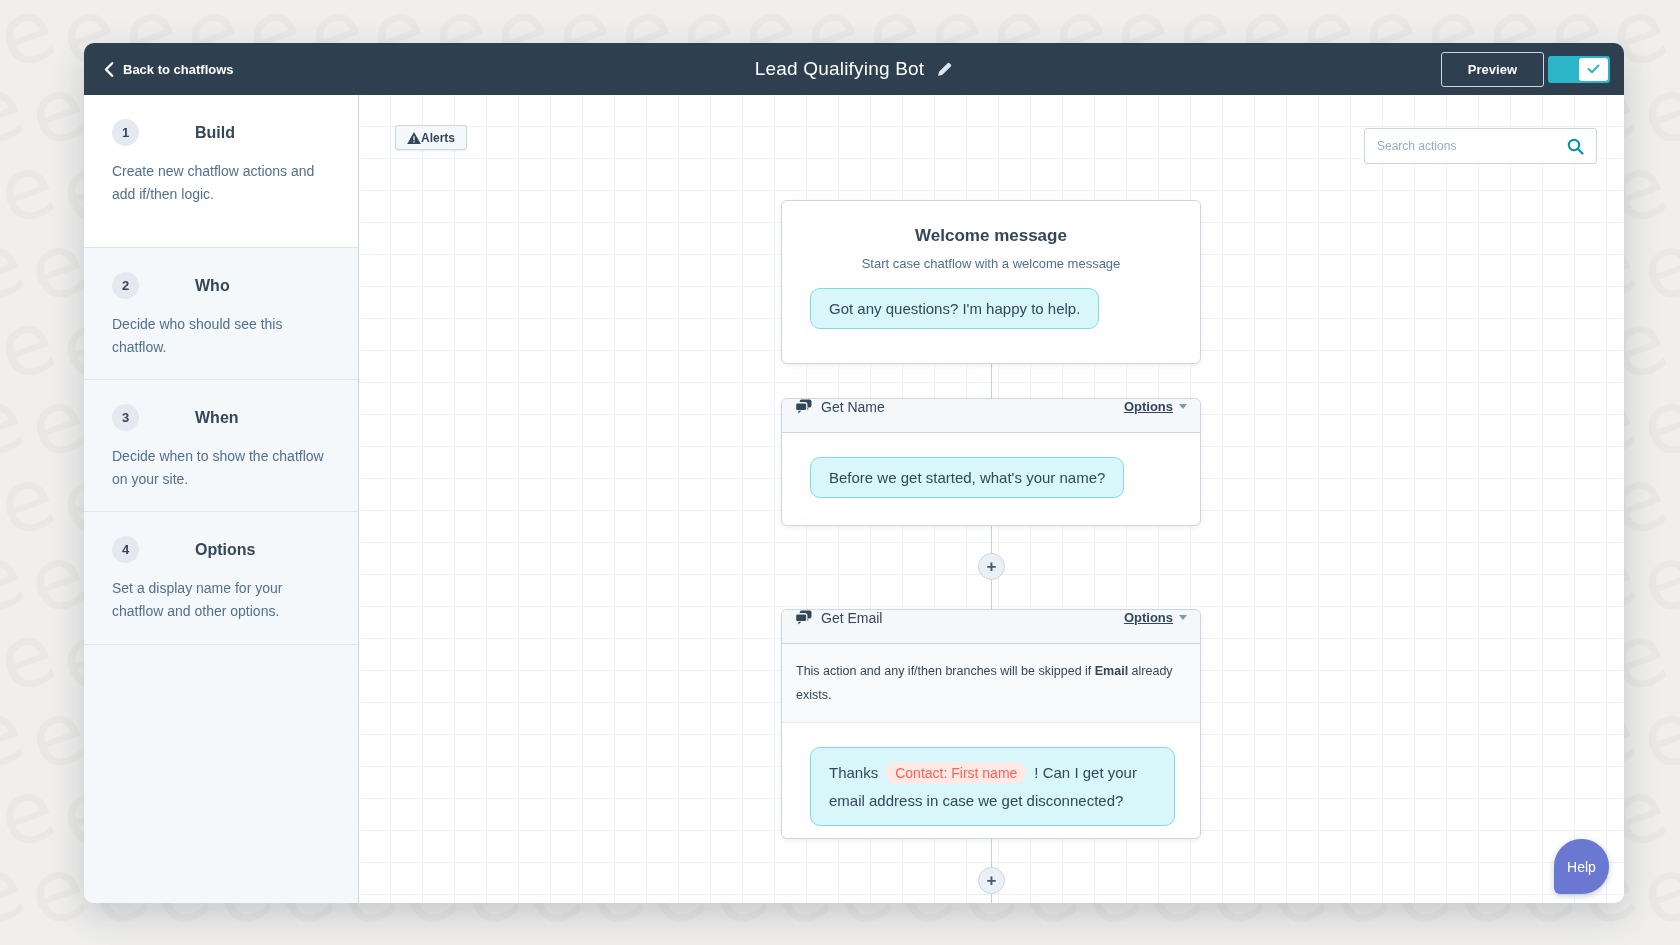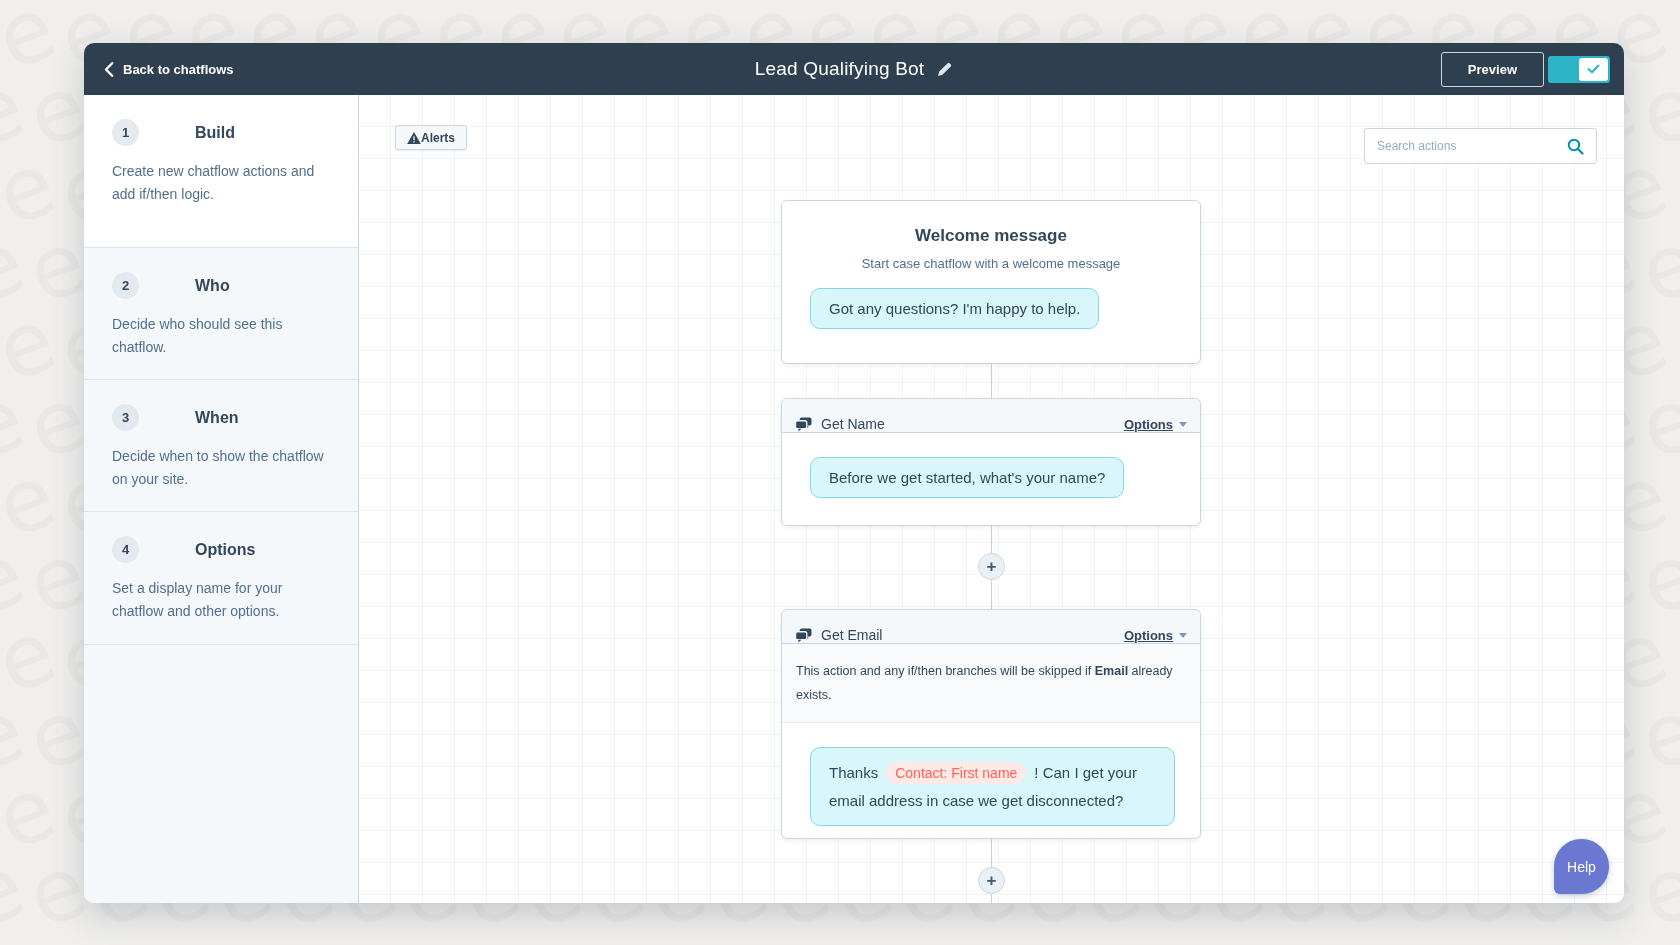--- a/index.html
+++ b/index.html
@@ -79,21 +79,21 @@
   .card-getemail { top:514px; height:230px; }
 
   .welcome-title { font-size:17px; font-weight:bold; color:#33475b; margin-top:25px; }
   .welcome-subtitle { font-size:13px; color:#516f90; margin-top:10px; }
 
   .msg-bubble { display:inline-block; background:#d9f7fa; border:1px solid #7fd9e8; border-radius:10px;
                 padding:11px 18px; font-size:15px; color:#33475b; text-align:left; }
   .card-welcome .msg-bubble { margin:17px 0 0 28px; align-self:flex-start; float:left; }
 
   .card-header { height:34px; background:#f5f8fa; border-bottom:1px solid #cbd6e2;
-                 border-radius:6px 6px 0 0; display:flex; align-items:flex-end; padding:0 13px; }
+                 border-radius:6px 6px 0 0; display:flex; align-items:flex-start; padding:0 13px; }
   .card-header-title { font-size:14px; color:#33475b; margin-left:9px; }
   .options-link { margin-left:auto; font-size:13px; font-weight:bold; color:#33475b;
                   text-decoration:underline; cursor:pointer; display:flex; align-items:center; gap:6px; }
   .caret-down { width:0; height:0; border-left:4px solid transparent; border-right:4px solid transparent;
                 border-top:5px solid #7c98b6; }
   .card-body { padding:24px 25px 0 28px; }
 
   .skip-note { background:#f8fafc; border-bottom:1px solid #e5eaf0; padding:15px 14px 14px 14px;
                font-size:12.5px; color:#33475b; line-height:1.95; }
   .skip-note b { font-weight:bold; }

